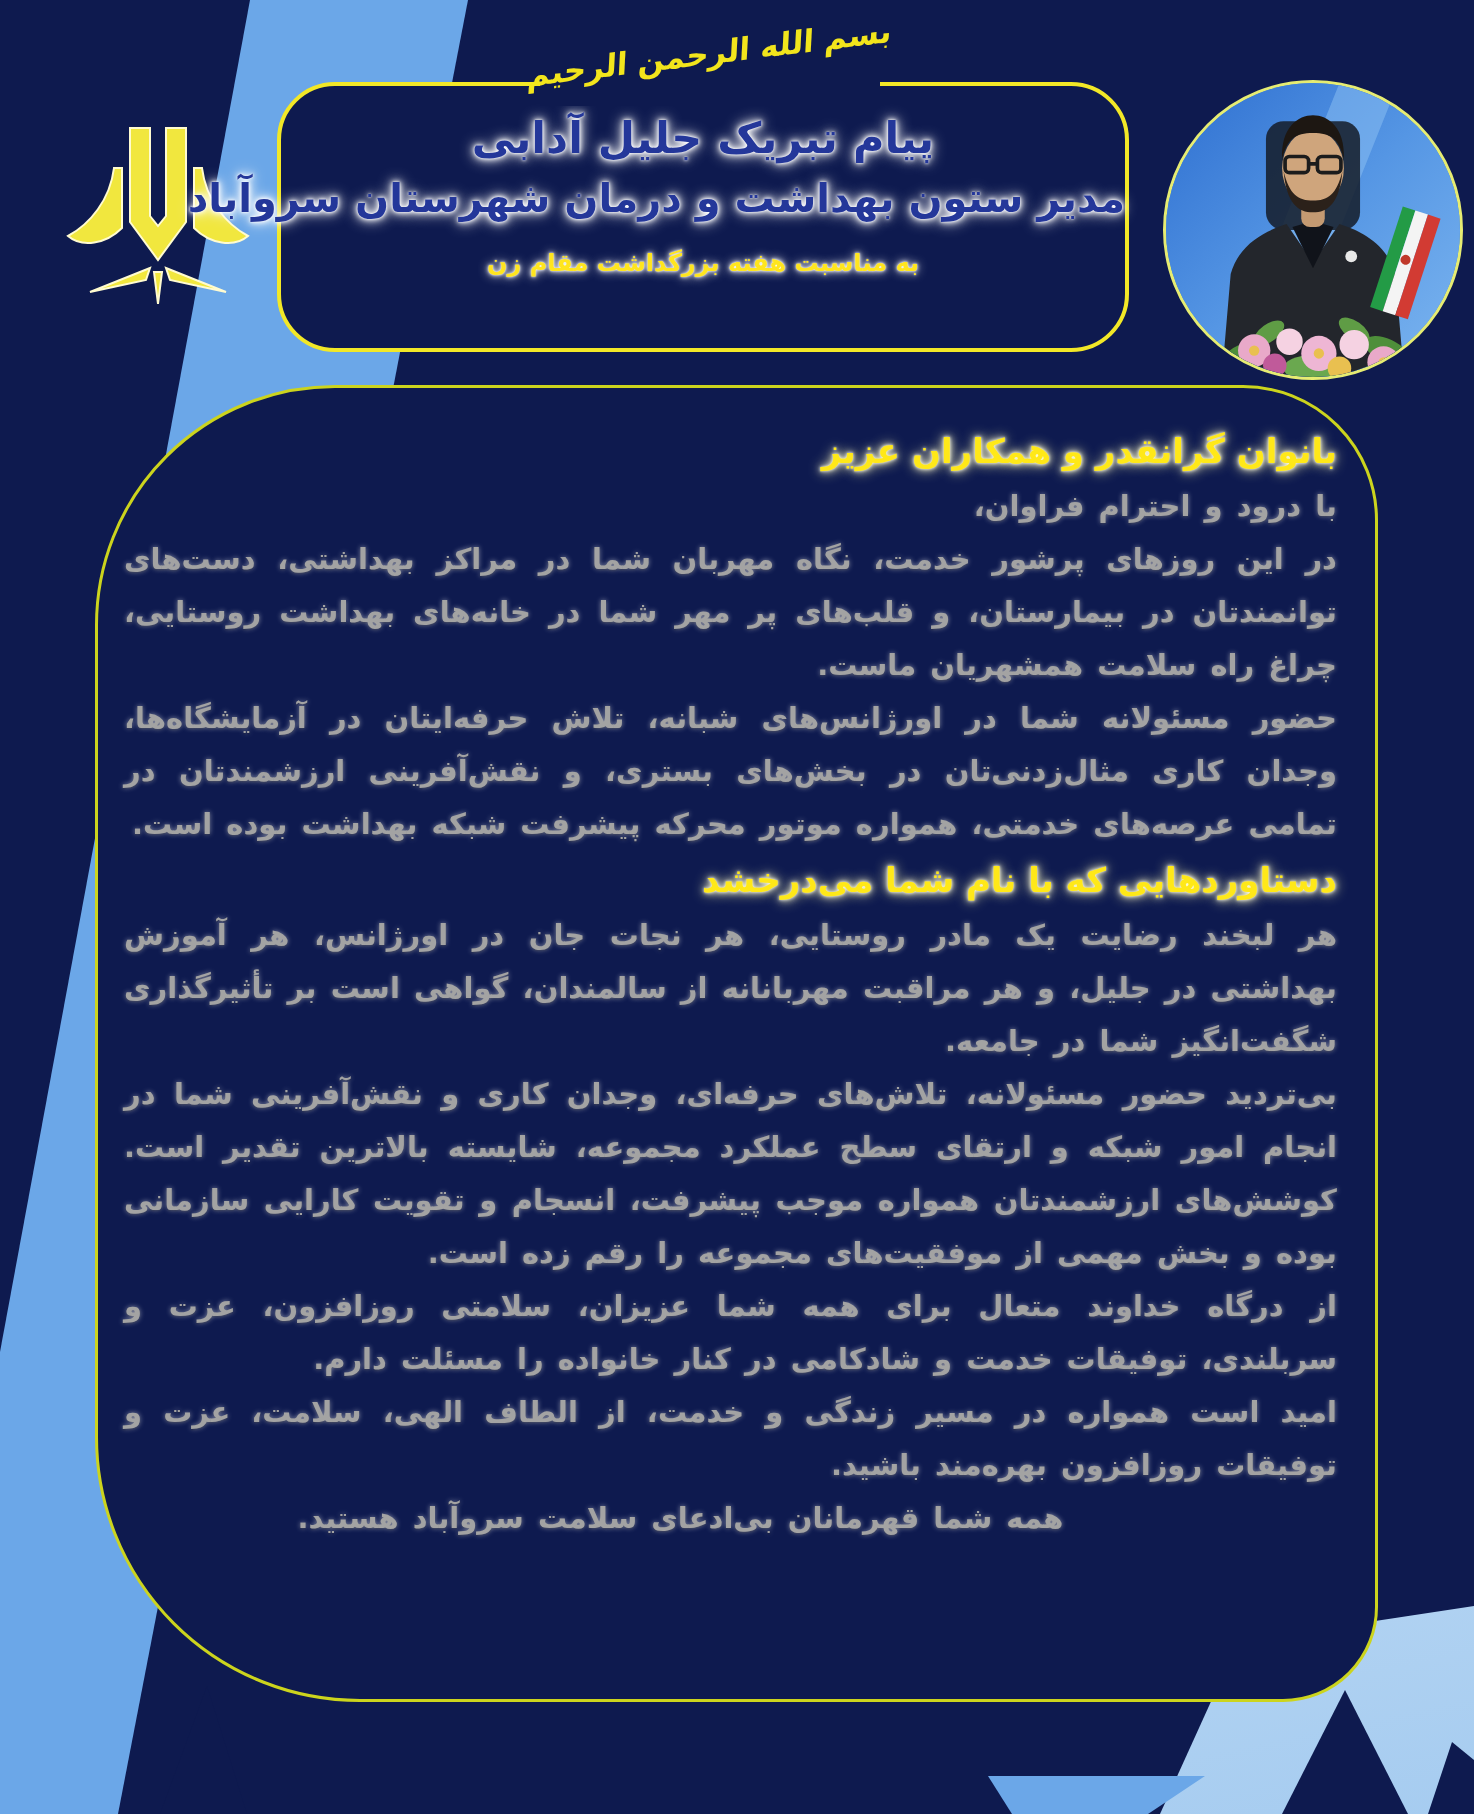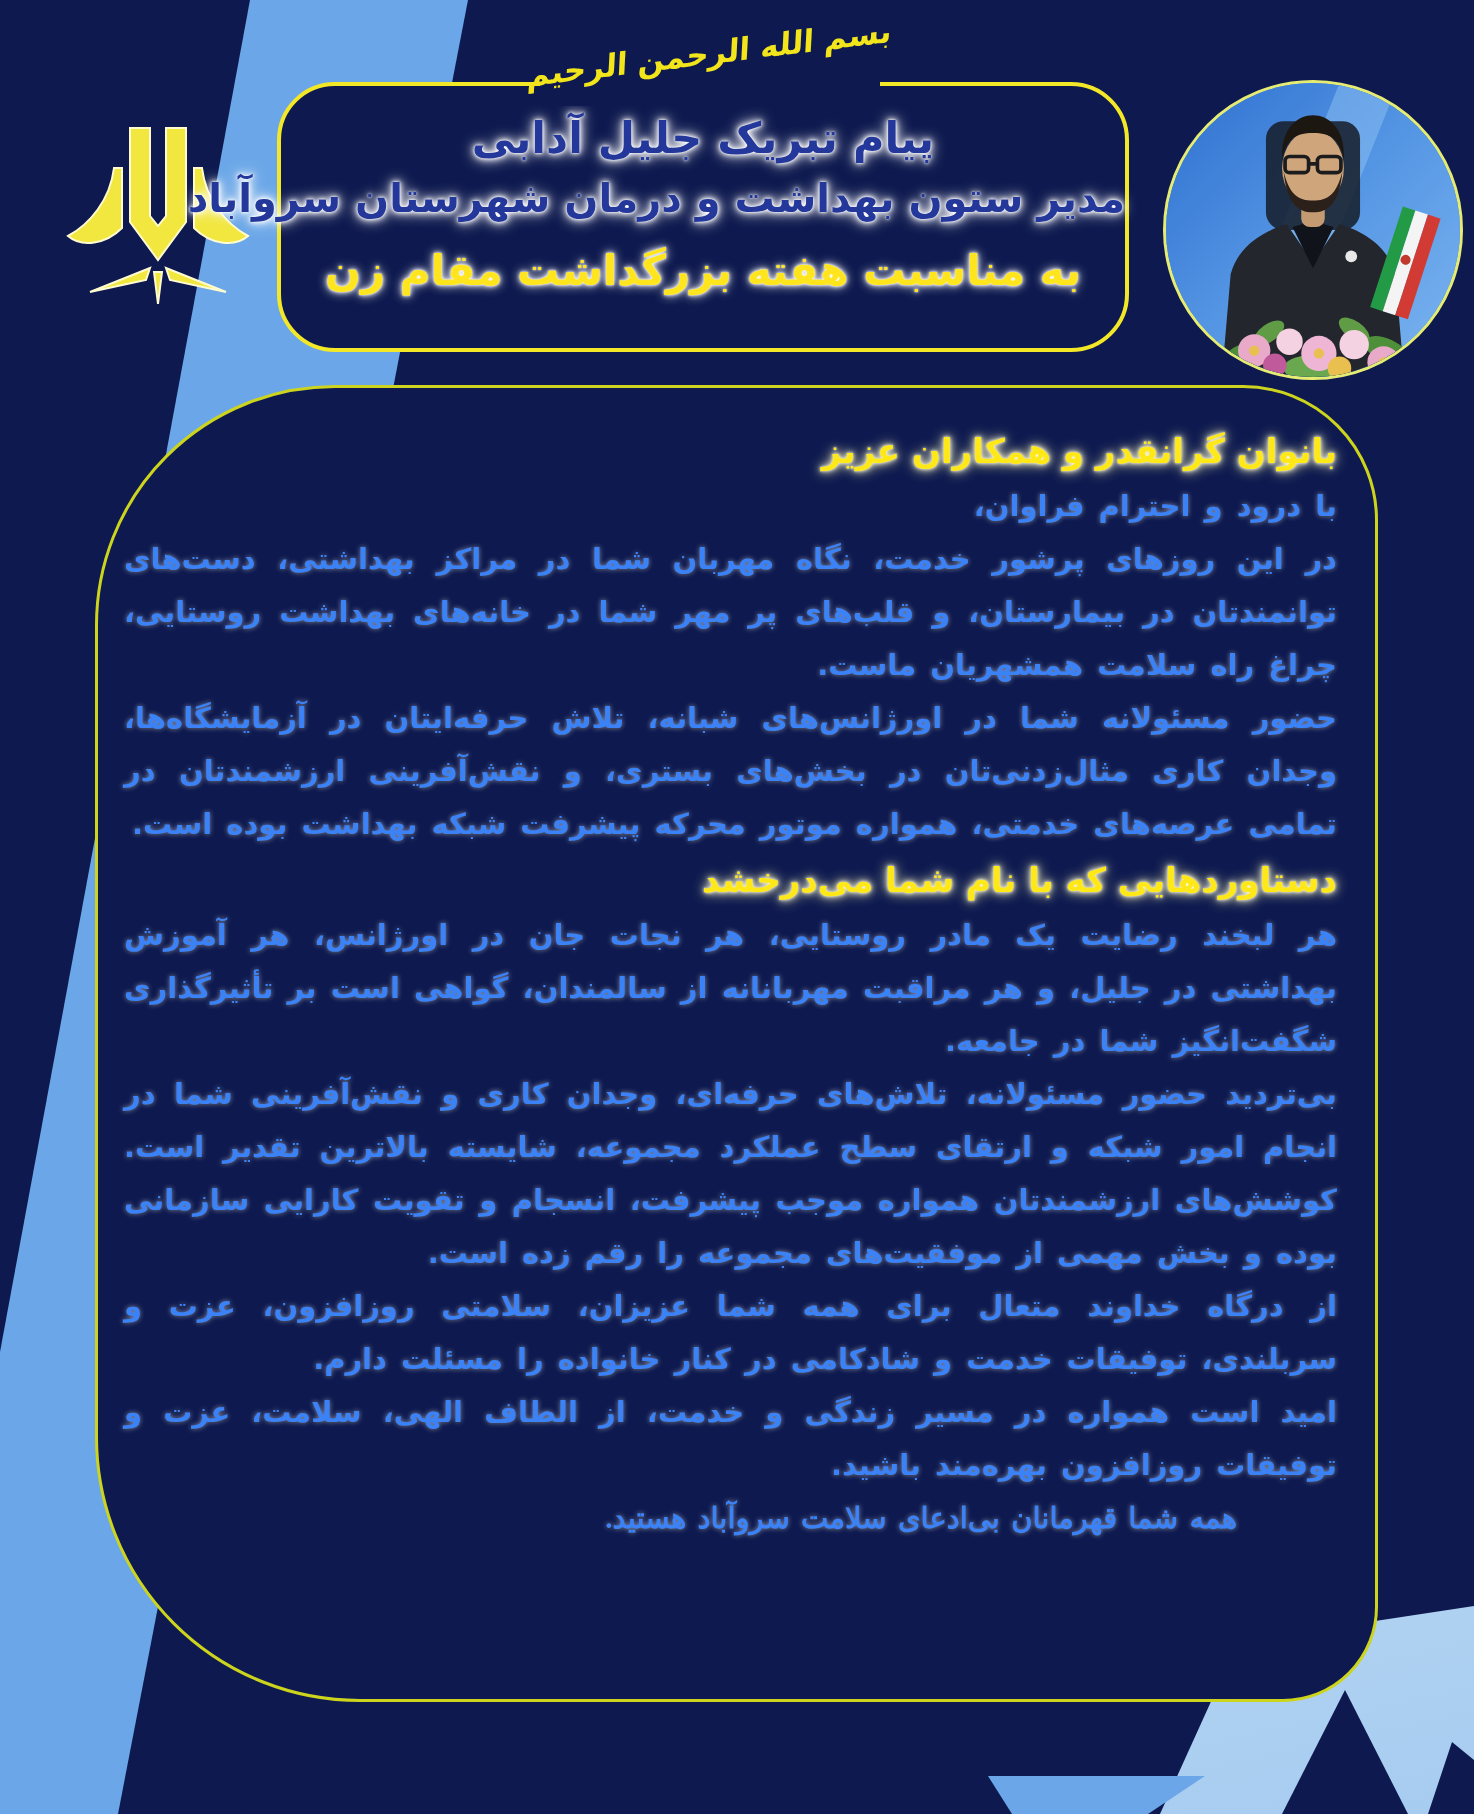--- a/index.html
+++ b/index.html
@@ -27,37 +27,37 @@
   .bismillah span{color:#f2e51c;font-size:31px;font-weight:bold;
     transform:rotate(-7deg) skewX(-10deg);letter-spacing:1px;white-space:nowrap;}
 
   
   .title-box{position:absolute;left:277px;top:82px;width:852px;height:270px;box-sizing:border-box;
     background:#0e1a4f;border:4px solid #f2e827;border-radius:58px;z-index:5;
     text-align:center;padding-top:22px;}
   .t-navy{font-weight:bold;color:#24379a;font-size:43px;line-height:60px;white-space:nowrap;
     text-shadow:0 0 5px #fff,0 0 10px #fff,0 0 16px #fff,0 0 2px #fff;}
   .t-navy.second{font-size:40px;}
-  .t-yellow{font-weight:bold;color:#ffe51e;font-size:42px;line-height:58px;margin-top:14px;white-space:nowrap;
+  .t-yellow{font-weight:bold;color:#ffe51e;font-size:24px;line-height:58px;margin-top:6px;white-space:nowrap;
     text-shadow:0 0 5px #fff,0 0 11px #fff,0 0 2px #fff;}
 
   
   .photo{position:absolute;left:1163px;top:80px;width:294px;height:294px;border-radius:50%;
     border:3px solid #e6ec72;overflow:hidden;z-index:5;background:#3e7fd6;}
   .photo svg{width:100%;height:100%;display:block;}
 
   
   .main-box{position:absolute;left:95px;top:385px;width:1283px;height:1317px;box-sizing:border-box;
     background:#0e1a4f;border:3px solid #ccd41d;border-radius:240px 135px 95px 265px;z-index:3;
     padding:34px 38px 0 26px;overflow:hidden;}
   .sec-h{margin:0;color:#ffe818;font-size:34px;font-weight:bold;line-height:58px;
     text-shadow:0 0 7px #fffdda,0 0 14px #fff8b0,0 0 3px #fff;}
-  .main-box p{margin:0;color:#3b82f6;font-size:29px;line-height:53px;font-weight:bold;
+  .main-box p{margin:0;color:#a3a3a3;font-size:29px;line-height:53px;font-weight:bold;
     text-align:justify;word-spacing:4px;text-shadow:0 0 5px rgba(255,255,255,.5),0 1px 2px rgba(0,0,0,.35);}
-  .main-box p.signoff{text-align:right;padding-right:100px;font-family:Liberation Serif, serif;}
+  .main-box p.signoff{text-align:center;padding-right:100px;}
 </style>
 </head>
 <body>
 
 <div class="poster">
 
   <div class="shape band-blue"></div>
   <div class="shape grad-corner"></div>
   <div class="shape wedge-bl"></div>
   <div class="shape quad-bottom"></div>

